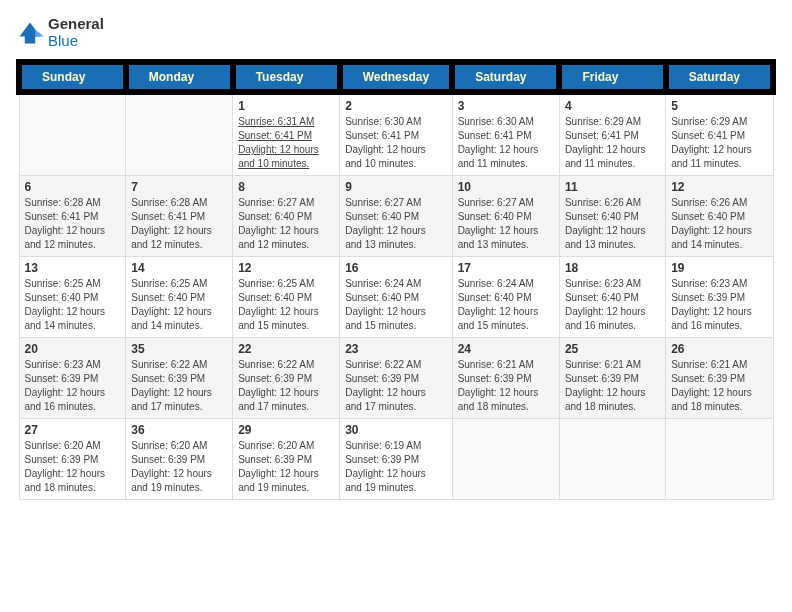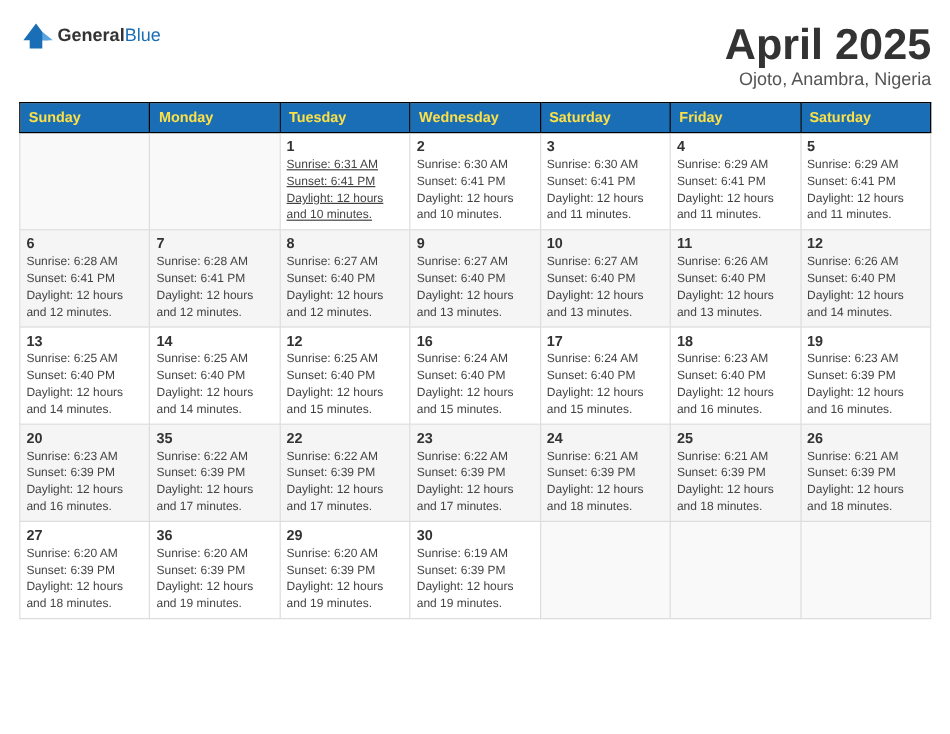--- a/index.html
+++ b/index.html
@@ -16,20 +16,21 @@
       align-items: flex-start;
       margin-bottom: 10px;
     }
     .logo {
       display: flex;
       align-items: center;
       gap: 4px;
     }
     .logo-text {
       display: flex;
+      flex-direction: column;
       line-height: 1.1;
     }
     .logo-general {
       font-size: 15px;
       font-weight: bold;
       color: #333;
     }
     .logo-blue {
       font-size: 15px;
       font-weight: normal;
@@ -51,26 +52,26 @@
       font-size: 15px;
       color: #555;
     }
     .calendar {
       width: 100%;
       border-collapse: collapse;
       border: 1px solid #ccc;
     }
     .calendar th {
       background: #1a6eb5;
-      color: #fde047;
+      color: #fef9c3;
       font-size: 12px;
       font-weight: bold;
-      padding: 5px 7px;
+      padding: 5px 20px;
       text-align: left;
-      border: 1px solid #000000;
+      border: 6px solid #000000;
     }
     .calendar td {
       vertical-align: top;
       border: 1px solid #ddd;
       padding: 4px 5px;
       min-height: 80px;
       width: 108px;
       font-size: 10px;
       color: #333;
       background: #fff;
@@ -101,24 +102,20 @@
   <div class="logo">
     <svg class="logo-icon" viewBox="0 0 32 32">
       <polygon points="16,4 28,20 22,20 22,28 10,28 10,20 4,20" fill="#1a6eb5"></polygon>
       <polygon points="22,12 32,20 22,20" fill="#5ba4e0"></polygon>
     </svg>
     <div class="logo-text">
       <span class="logo-general">General</span>
       <span class="logo-blue">Blue</span>
     </div>
   </div>
-  <div class="title-block">
-    <div class="title-month">April 2025</div>
-    <div class="title-location">Ojoto, Anambra, Nigeria</div>
-  </div>
 </div>
 
 <table class="calendar">
   <thead>
     <tr>
     <th>Sunday</th>
         <th>Monday</th>
         <th>Tuesday</th>
         <th>Wednesday</th>
         <th>Saturday</th>

